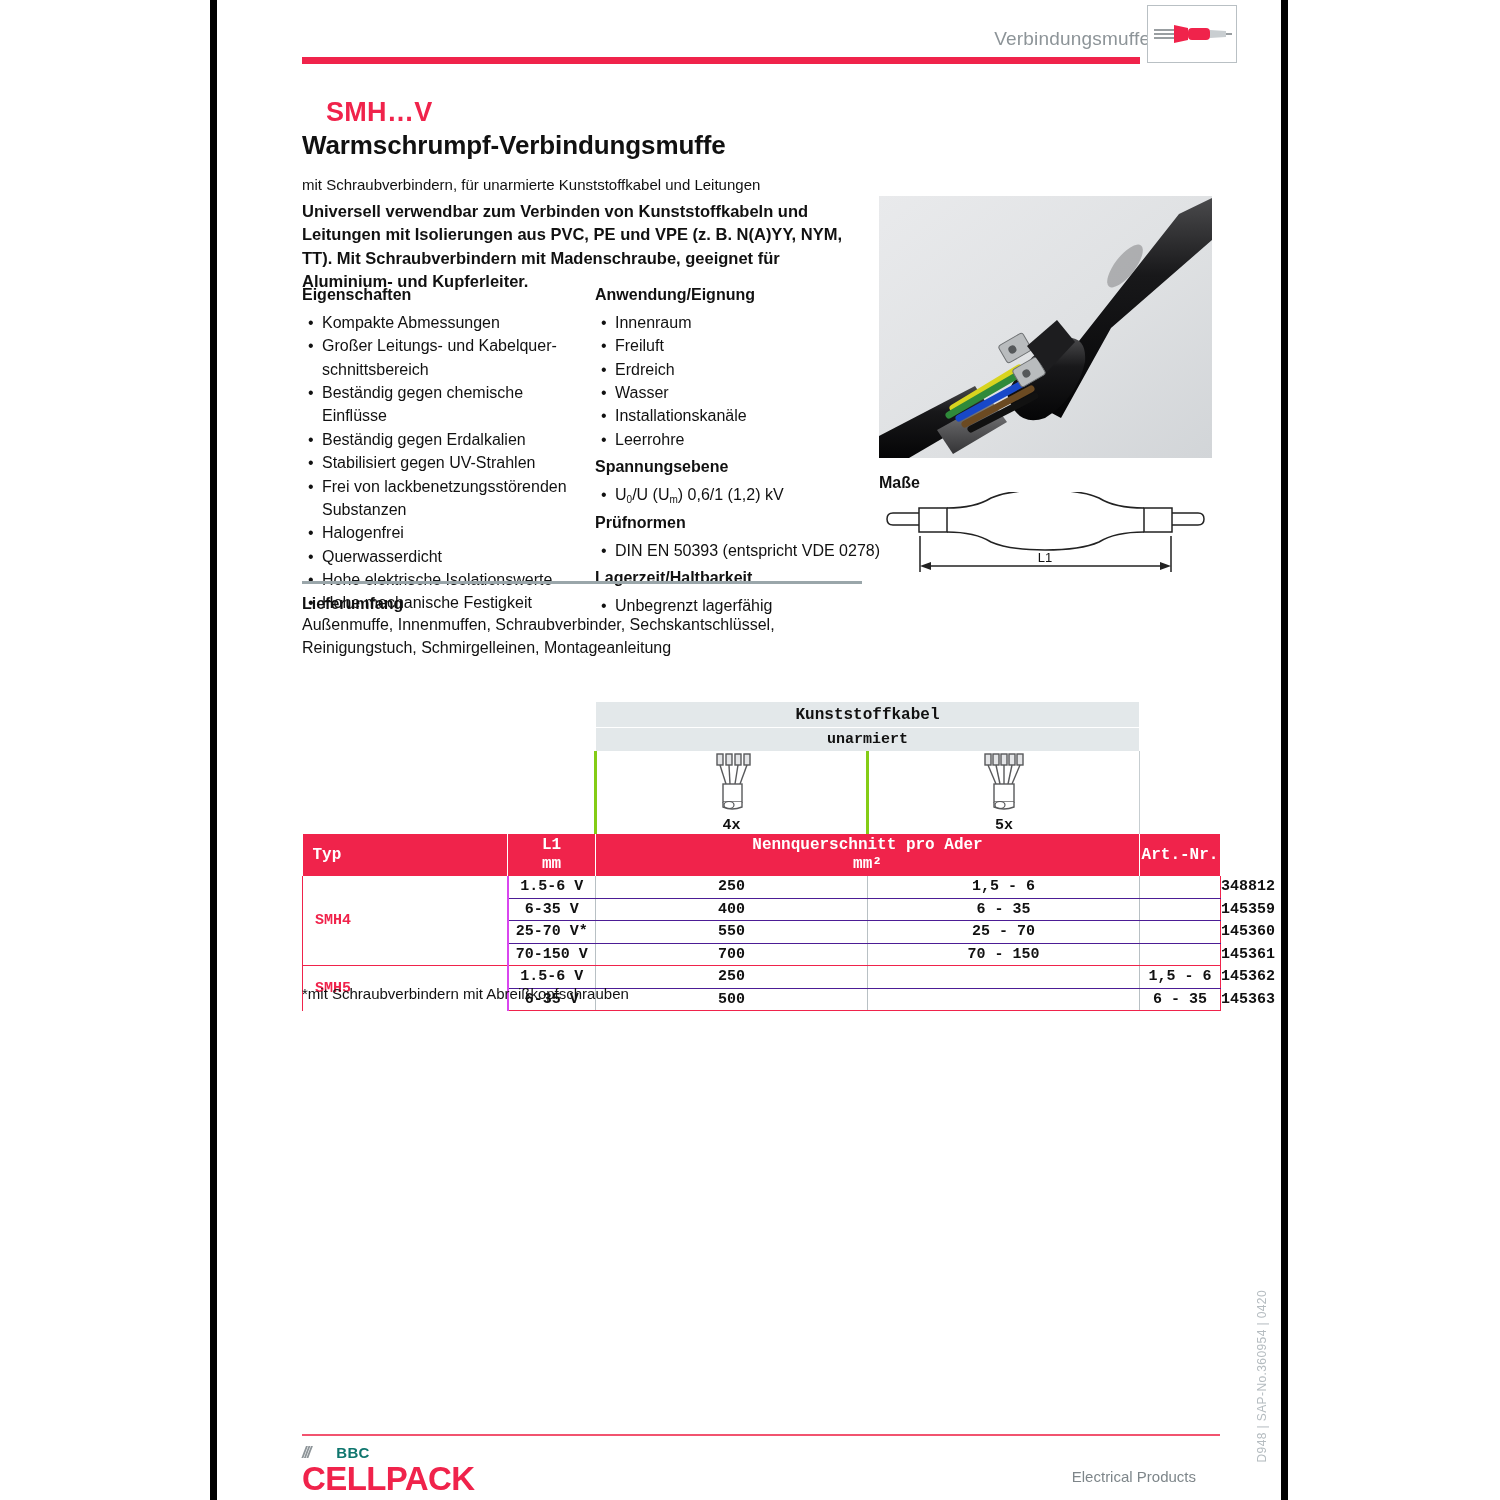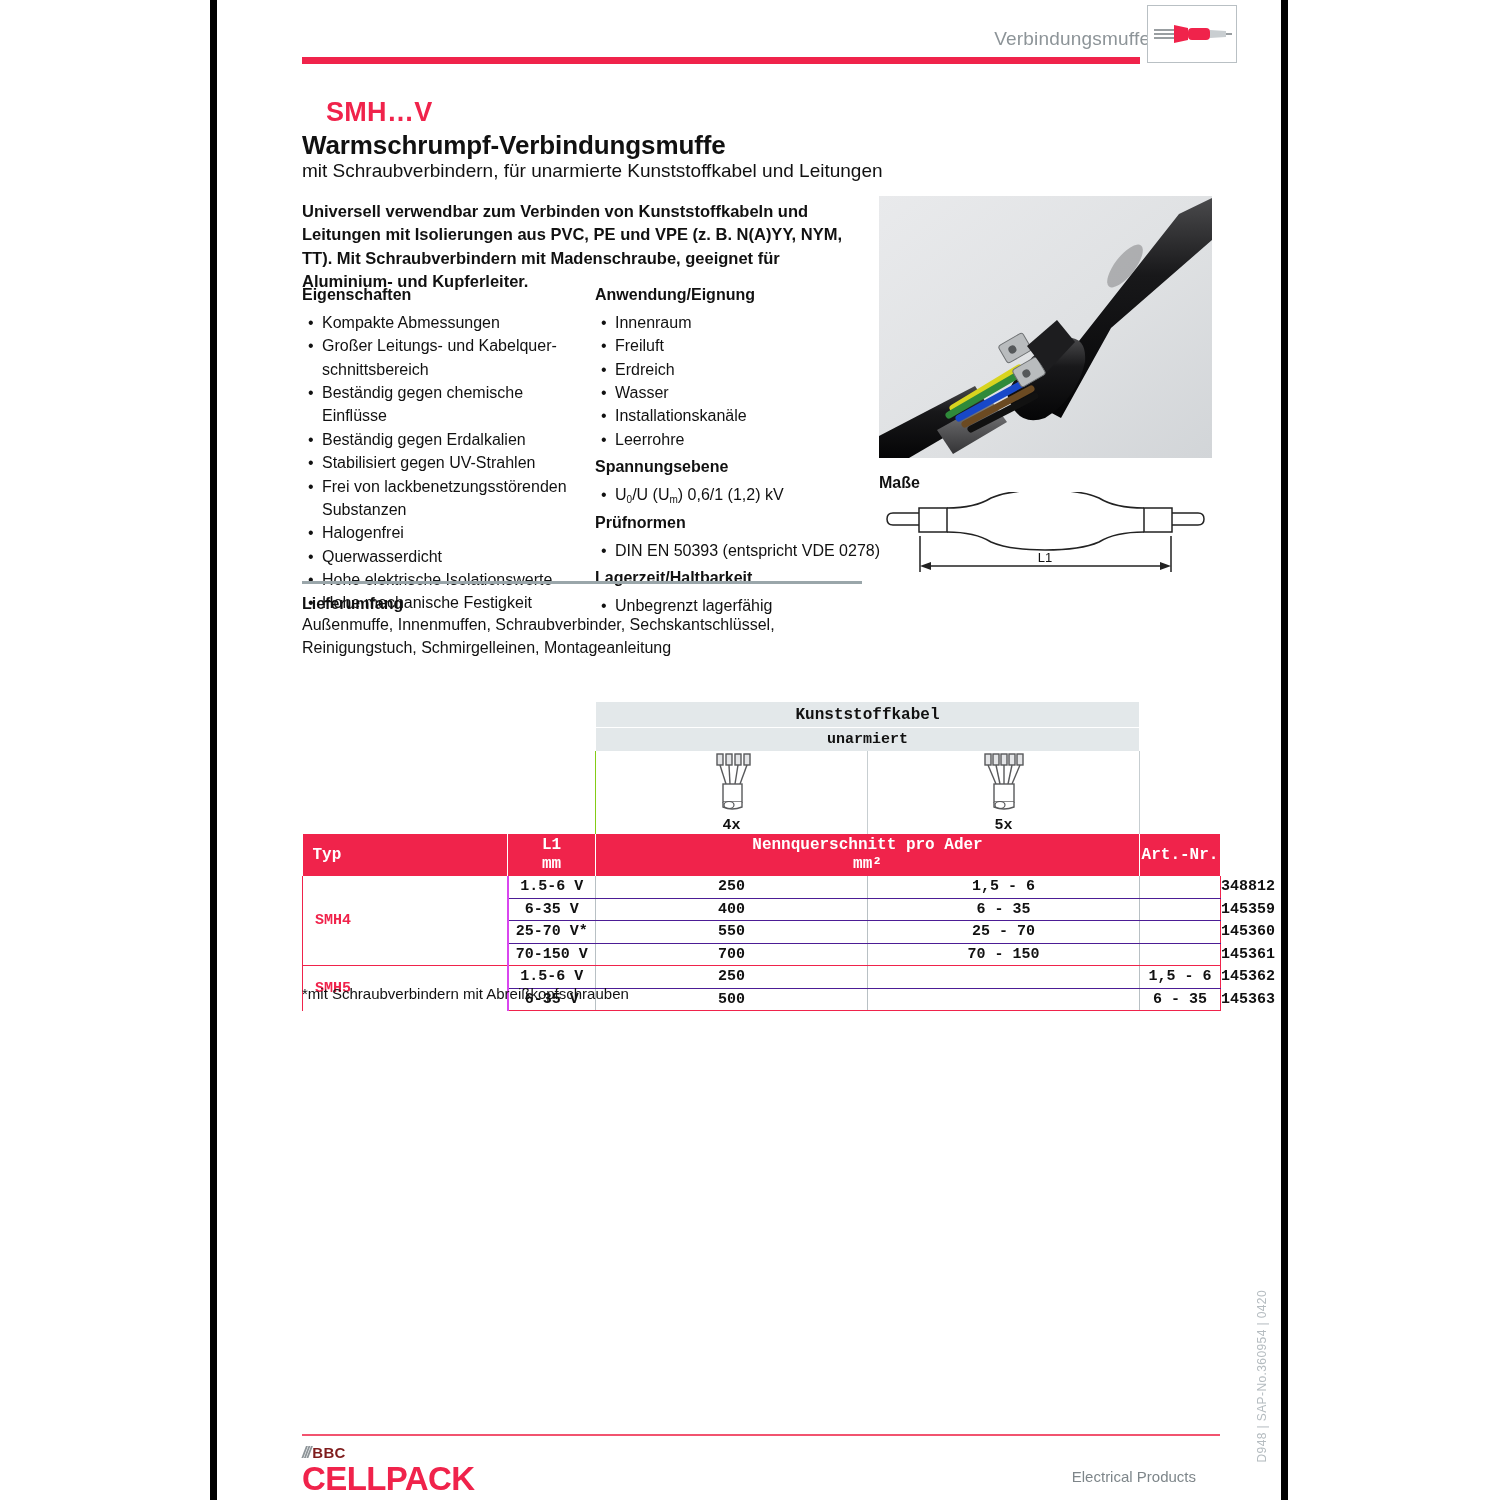--- a/index.html
+++ b/index.html
@@ -10,21 +10,21 @@
   .sheet{position:absolute;left:0;top:0;width:100%;height:100%;}
 
   
   .hdr-label{position:absolute;right:120px;top:28px;font-size:19px;color:#8d9498;letter-spacing:.2px;white-space:nowrap;}
   .hdr-rule{position:absolute;left:85px;top:57px;width:838px;height:7px;background:#F0234B;}
   .hdr-icon{position:absolute;left:930px;top:5px;width:88px;height:56px;border:1px solid #b9c0c4;background:#fff;overflow:hidden;}
 
   
   .t-code{position:absolute;left:85px;top:97px;font-size:27px;font-weight:bold;color:#F0234B;letter-spacing:.3px;margin-left:24px;}
   .t-main{position:absolute;left:85px;top:130px;font-size:26px;font-weight:bold;color:#111;letter-spacing:-.1px;}
-  .t-sub{position:absolute;left:85px;top:160px;font-size:19px;color:#111;}
+  .t-sub{position:absolute;left:85px;top:176px;font-size:15px;color:#111;}
   .t-intro{position:absolute;left:85px;top:200px;width:565px;font-size:16.5px;font-weight:bold;line-height:1.42;color:#111;}
 
   
   .colL{position:absolute;left:85px;top:283px;width:290px;}
   .colR{position:absolute;left:378px;top:283px;width:290px;}
   .secttl{font-size:16px;font-weight:bold;color:#111;margin:0 0 1px 0;line-height:1.5;}
   ul.bl{list-style:none;margin:4px;padding:0;}
   ul.bl li{font-size:16px;line-height:1.46;color:#111;padding-left:16px;position:relative;}
   ul.bl li::before{content:"•";position:absolute;left:2px;top:0;font-size:16px;}
   ul.bl li.cont{padding-left:16px;}
@@ -46,42 +46,42 @@
   
   .tbl{position:absolute;left:85px;top:702px;width:918px;font-size:15px;}
   .tbl table{border-collapse:collapse;width:100%;table-layout:fixed;font-family:Liberation Mono, monospace;}
   .tbl td,.tbl th{padding:0;margin:0;}
   .c-typ{width:205px;}.c-l1{width:88px;}.c-a{width:272px;}.c-b{width:272px;}.c-art{width:81px;}
 
   .grp-title{background:#e3e8ea;text-align:center;font-weight:bold;font-size:16px;height:25px;
              border-left:1px solid #fff;border-right:1px solid #fff;color:#111;}
   .grp-sub{background:#e3e8ea;text-align:center;font-weight:bold;font-size:15px;height:23px;
            border-left:1px solid #fff;border-right:1px solid #fff;border-top:1px solid #fff;color:#111;}
-  .icocell{height:82px;text-align:center;vertical-align:bottom;background:#fff;border-left:1px solid #84cc16;border-right:1px solid #c7ced1;}
+  .icocell{height:82px;text-align:center;vertical-align:bottom;background:#fff;border-left:3px solid #84cc16;border-right:1px solid #c7ced1;}
   .icocell .lab{font-size:15px;font-weight:bold;color:#111;padding-top:1px;}
 
   .hdrow td{background:#F0234B;color:#fff;font-weight:bold;font-size:16px;text-align:center;height:42px;
             border-right:1px solid #fff;line-height:1.18;}
   .hdrow td.left{text-align:left;padding-left:10px;}
 
   .drow td{height:21.5px;font-size:15px;font-weight:bold;color:#111;text-align:center;
            border-bottom:1px solid #4c1d95;border-right:1px solid #b8c0c4;background:#fff;}
   .drow td.typcell{border-right:1px solid #b8c0c4;text-align:center;}
   .drow td.grpcell{color:#F0234B;text-align:left;padding-left:12px;border-bottom:none;border-right:2px solid #d946ef;vertical-align:middle;}
   .drow td.art{text-align:right;padding-right:10px;border-right:none;}
   .drow.lastgrp td{border-bottom:1px solid #F0234B;}
   .tbl .outer{border-left:1px solid #F0234B;border-right:1px solid #F0234B;}
   .grpsep td{border-top:1px solid #F0234B;}
 
   .foot-note{position:absolute;left:85px;top:985px;font-size:15px;color:#111;}
 
   
   .ftr-rule{position:absolute;left:85px;top:1434px;width:918px;height:2px;background:#F2536F;}
   .logo{position:absolute;left:85px;top:1444px;}
-  .logo .bbc{font-size:15px;font-weight:bold;color:#7f1d1d;letter-spacing:.3px;}
+  .logo .bbc{font-size:15px;font-weight:bold;color:#0f766e;letter-spacing:.3px;margin-left:24px;}
   .logo .slashes{display:inline-block;color:#8d9498;font-style:italic;font-weight:bold;letter-spacing:-2px;margin-right:3px;}
   .logo .cell{font-size:33px;font-weight:bold;color:#F0234B;letter-spacing:-.6px;line-height:.95;margin-top:1px;}
   .ftr-right{position:absolute;right:85px;top:1468px;font-size:15px;color:#7e868a;}
 
   .vert{position:absolute;left:1038px;top:1290px;font-size:12px;color:#b5bcc0;
         writing-mode:vertical-rl;transform:rotate(180deg);white-space:nowrap;letter-spacing:.4px;}
 </style>
 </head>
 <body>
 

